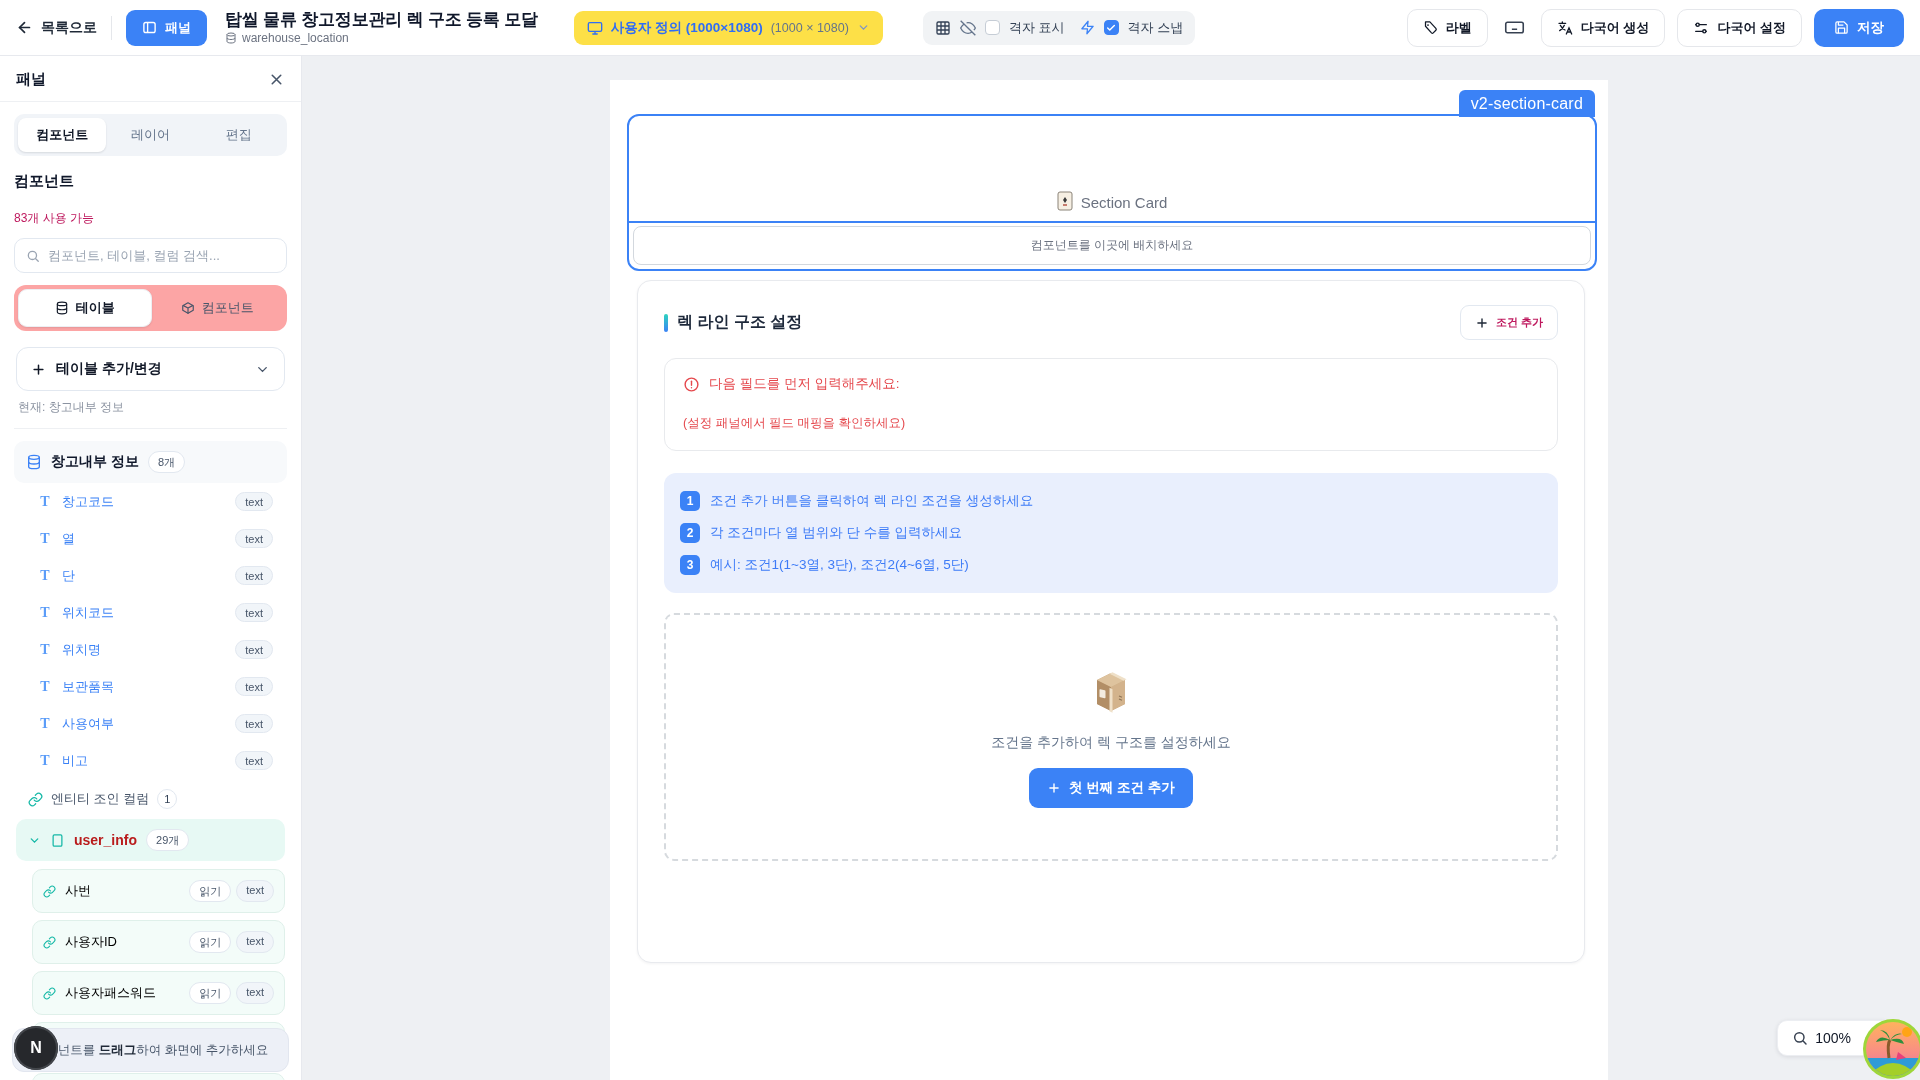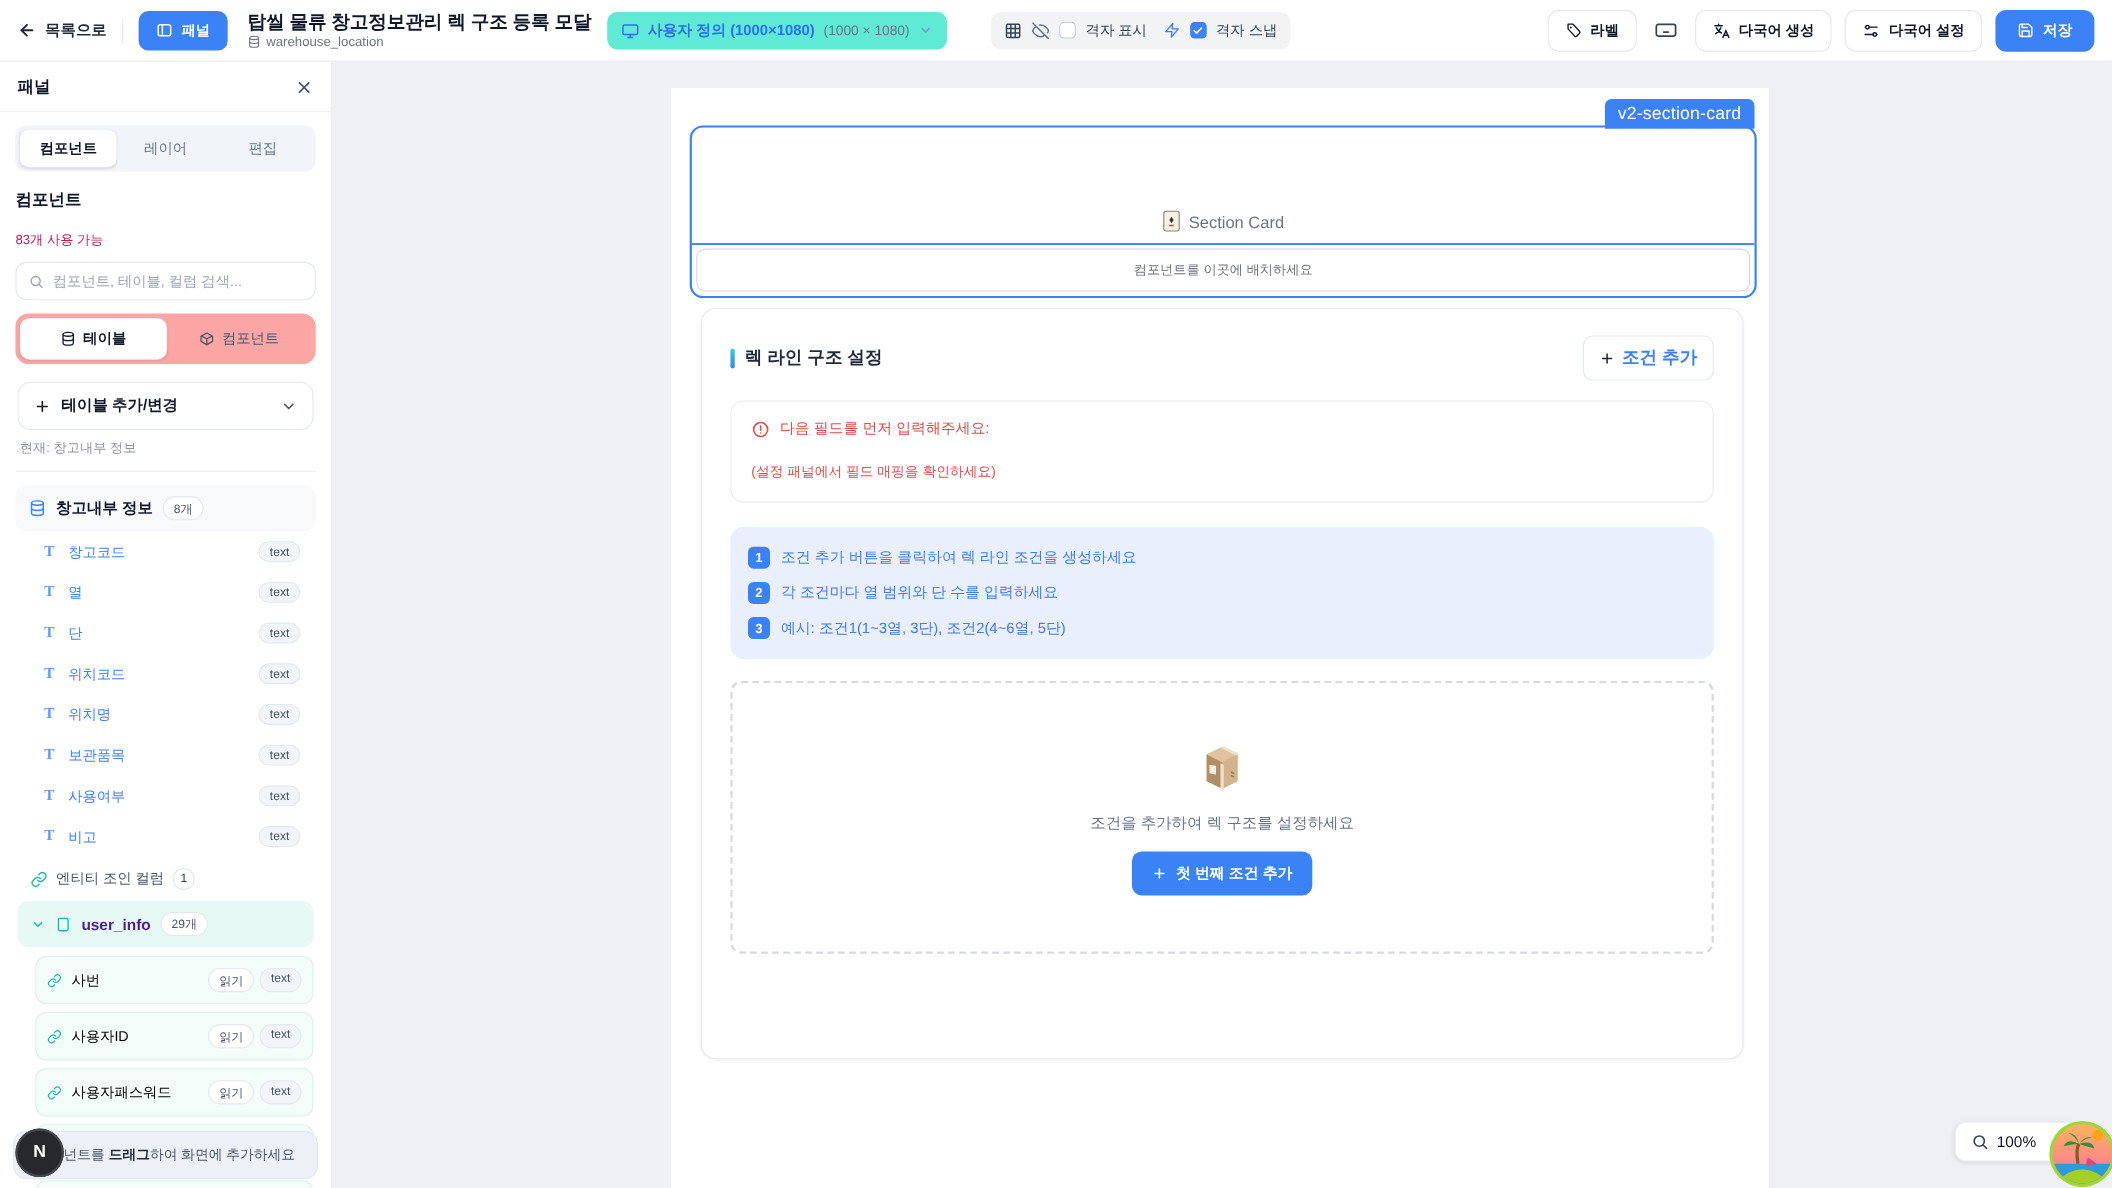--- a/index.html
+++ b/index.html
@@ -11,22 +11,22 @@
   .topbar { position:absolute; top:0; left:0; right:0; height:56px; background:#fff;
     border-bottom:1px solid #e7e9ee; display:flex; align-items:center; padding:0 16px; z-index:40; }
   .tb-left { display:flex; align-items:center; gap:14px; }
   .back { display:flex; align-items:center; gap:8px; font-size:14px; font-weight:600; color:#1f2937; cursor:pointer; }
   .vdiv { width:1px; height:24px; background:#e5e7eb; }
   .btn-panel { display:flex; align-items:center; gap:8px; background:#3b82f6; color:#fff;
     border:none; border-radius:9px; padding:9px 16px; font-size:13px; font-weight:600; }
   .title-block { margin-left:4px; }
   .title-block h1 { font-size:17px; font-weight:800; color:#0f172a; line-height:1.15; letter-spacing:-0.2px; }
   .subtitle { display:flex; align-items:center; gap:5px; color:#6b7280; font-size:12px; margin-top:2px; }
-  .viewport-pill { display:flex; align-items:center; gap:8px; background:#5eead4; border-radius:9px;
-    padding:8px 13px; cursor:pointer; }
+  .viewport-pill { display:flex; align-items:center; gap:8px; background:#fde047; border-radius:9px;
+    padding:8px 13px; margin-left:22px; cursor:pointer; }
   .viewport-pill .vp-main { color:#2f6df6; font-size:13.5px; font-weight:700; }
   .viewport-pill .vp-sub { color:#64748b; font-size:12.5px; }
   .grid-group { display:flex; align-items:center; gap:9px; background:#f1f3f5; border-radius:9px;
     padding:8px 12px; margin-left:26px; }
   .grid-group .glabel { font-size:13px; color:#334155; }
   .cbox { width:15px; height:15px; border-radius:4px; border:1.5px solid #c6cdd6; background:#fff; }
   .cbox.checked { background:#3b82f6; border-color:#3b82f6; display:flex; align-items:center; justify-content:center; }
   .tb-right { margin-left:auto; display:flex; align-items:center; gap:12px; }
   .btn-ghost { display:flex; align-items:center; gap:8px; background:#fff; border:1px solid #e5e7eb;
     border-radius:10px; padding:9px 15px; font-size:13px; font-weight:600; color:#111827; }
@@ -72,21 +72,21 @@
   .pill.gray { background:#f1f5f9; }
   .field-row { display:flex; align-items:center; gap:10px; padding:9px 6px 9px 24px; }
   .field-row .f-name { font-size:13px; color:#3b82f6; }
   .field-row .f-badge { margin-left:auto; margin-right:8px; }
   .t-icon { color:#5b9cf8; font-weight:800; font-size:14px; font-family:"Liberation Serif", serif; width:14px; text-align:center; }
   .join-head { display:flex; align-items:center; gap:8px; padding:10px 6px 8px 14px; color:#475569; font-size:13px; }
   .num-badge { width:20px; height:20px; border-radius:999px; border:1px solid #e2e8f0; background:#fff;
     font-size:11px; color:#334155; display:flex; align-items:center; justify-content:center; }
   .join-table { display:flex; align-items:center; gap:9px; background:#e7f9f4; border-radius:10px;
     padding:10px 12px; margin:2px 2px 8px; }
-  .join-table .jt-name { font-size:14px; font-weight:800; color:#4c1d95; }
+  .join-table .jt-name { font-size:14px; font-weight:800; color:#b91c1c; }
   .join-item { display:flex; align-items:center; gap:9px; background:#f3fcf9; border:1px solid #dff0ea;
     border-radius:10px; padding:10px 10px; margin:0 2px 7px 18px; }
   .join-item .ji-name { font-size:13px; color:#000000; }
   .join-item .ji-badges { margin-left:auto; display:flex; gap:5px; }
   .drag-hint { position:absolute; left:12px; right:12px; bottom:8px; height:44px; background:#edf0f7;
     border:1px solid #e2e6ef; border-radius:12px; display:flex; align-items:center; justify-content:center;
     font-size:12.5px; color:#475569; z-index:31; }
   .drag-hint b { font-weight:800; color:#1f2937; }
   .cursor-badge { position:absolute; left:14px; bottom:10px; width:44px; height:44px; border-radius:999px;
     background:#26282c; color:#fff; display:flex; align-items:center; justify-content:center;
@@ -106,21 +106,21 @@
   .sc-drop-inner { height:100%; border:1px solid #d3d8de; border-radius:8px; display:flex;
     align-items:center; justify-content:center; font-size:12px; color:#6b7280; }
 
   .rack-card { position:absolute; left:27px; top:200px; width:948px; height:683px; background:#fff;
     border:1px solid #e8eaee; border-radius:14px; box-shadow:0 1px 3px rgba(15,23,42,.05);
     padding:24px 26px; }
   .rc-header { display:flex; align-items:center; margin-bottom:18px; }
   .accent { width:4px; height:18px; border-radius:2px; background:linear-gradient(180deg,#2dd4bf,#3b82f6); margin-right:9px; }
   .rc-title { font-size:16px; font-weight:800; color:#1e293b; }
   .btn-add-cond { margin-left:auto; display:flex; align-items:center; gap:7px; background:#fff;
-    border:1px solid #e2e8f0; border-radius:9px; padding:9px 14px; font-size:16px; font-weight:600; color:#3b82f6; }
+    border:1px solid #e2e8f0; border-radius:9px; padding:9px 14px; font-size:11px; font-weight:600; color:#be185d; }
   .warn-box { border:1px solid #e8eaed; border-radius:12px; padding:16px 18px 18px; margin-bottom:22px; }
   .warn-row { display:flex; align-items:center; gap:9px; color:#e5484d; font-size:13.5px; }
   .warn-strong { color:#e5484d; font-size:13.5px; font-weight:800; margin:8px 0 0 26px; }
   .warn-note { color:#e5484d; font-size:12.5px; margin:22px 0 0 0; }
   .info-box { background:#e9effd; border-radius:12px; padding:18px 16px; display:flex; flex-direction:column; gap:12px; }
   .step { display:flex; align-items:center; gap:10px; }
   .step-num { width:20px; height:20px; border-radius:5px; background:#3b82f6; color:#fff; font-size:12px;
     font-weight:700; display:flex; align-items:center; justify-content:center; flex:none; }
   .step-text { color:#3d7bf7; font-size:13.5px; }
   .empty-box { margin-top:20px; height:248px; border:2px dashed #d6dade; border-radius:10px;

